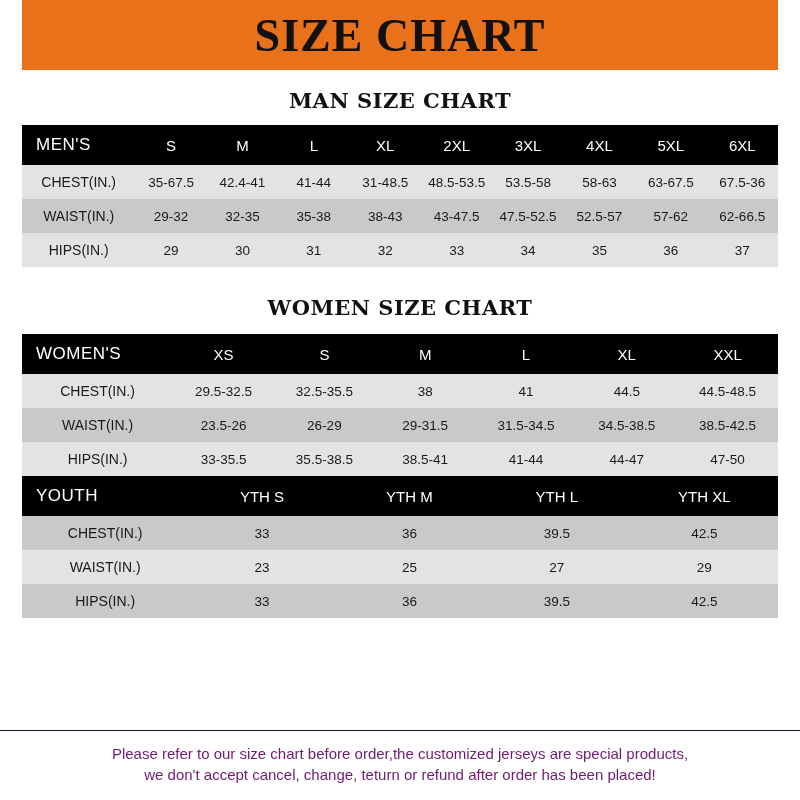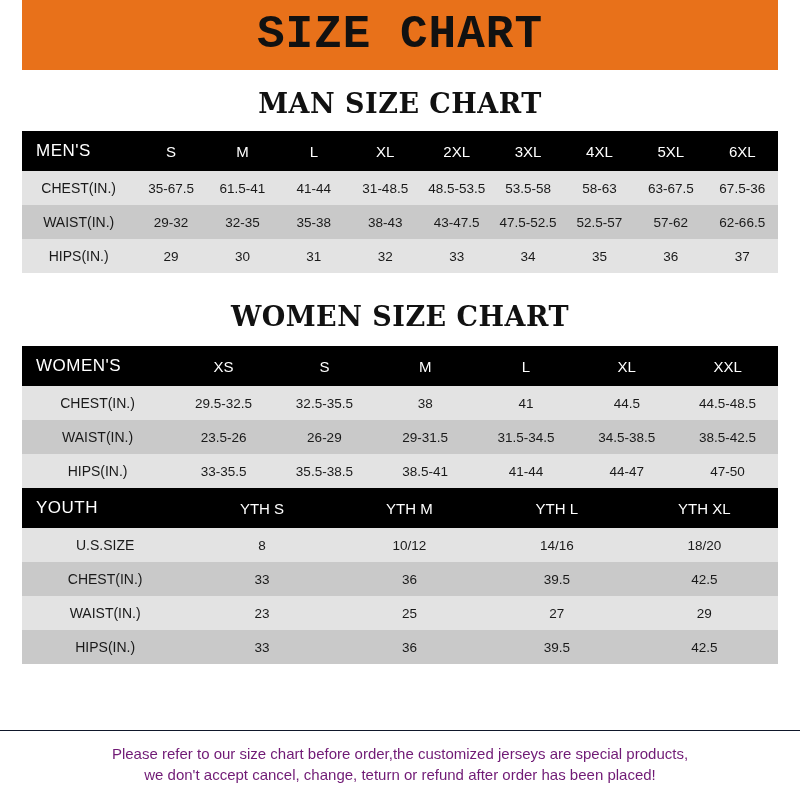--- a/index.html
+++ b/index.html
@@ -39,38 +39,38 @@
     background: #ffffff;
   }
   .banner::after {
     content: "";
     position: absolute;
     right: 0; top: 0; bottom: 0;
     width: 22px;
     background: #ffffff;
   }
   .banner-title {
-    font-family: Liberation Mono, monospace;
+    font-family: Liberation Serif, serif;
     font-weight: bold;
     font-size: 46px;
     letter-spacing: 1px;
     color: #111111;
     position: relative;
     z-index: 2;
   }
   
   .content {
     padding: 0 22px;
     flex: 1;
   }
   .section-title {
     text-align: center;
     font-family: "DejaVu Serif", serif;
     font-weight: bold;
-    font-size: 27px;
+    font-size: 21px;
     color: #111111;
     letter-spacing: 0.5px;
   }
   .sec-man .section-title { margin: 18px 0 12px 0; }
   .sec-women .section-title { margin: 28px 0 14px 0; }
   .sec-youth .section-title { margin: 30px 0 14px 0; }
 
   table.size-table {
     width: 100%;
     border-collapse: collapse;
@@ -164,21 +164,21 @@
             <th>3XL</th>
             <th>4XL</th>
             <th>5XL</th>
             <th>6XL</th>
           </tr>
         </thead>
         <tbody>
           <tr class="alt-light">
             <td class="rowlabel">CHEST(IN.)</td>
             <td>35-67.5</td>
-            <td>61.5-41</td>
+            <td>42.4-41</td>
             <td>41-44</td>
             <td>31-48.5</td>
             <td>48.5-53.5</td>
             <td>53.5-58</td>
             <td>58-63</td>
             <td>63-67.5</td>
             <td>67.5-36</td>
           </tr>
           <tr class="alt-dark">
             <td class="rowlabel">WAIST(IN.)</td>
@@ -275,27 +275,20 @@
         <thead>
           <tr>
             <th class="rowlabel">YOUTH</th>
             <th>YTH S</th>
             <th>YTH M</th>
             <th>YTH L</th>
             <th>YTH XL</th>
           </tr>
         </thead>
         <tbody>
-          <tr class="alt-light">
-            <td class="rowlabel">U.S.SIZE</td>
-            <td>8</td>
-            <td>10/12</td>
-            <td>14/16</td>
-            <td>18/20</td>
-          </tr>
           <tr class="alt-dark">
             <td class="rowlabel">CHEST(IN.)</td>
             <td>33</td>
             <td>36</td>
             <td>39.5</td>
             <td>42.5</td>
           </tr>
           <tr class="alt-light">
             <td class="rowlabel">WAIST(IN.)</td>
             <td>23</td>

